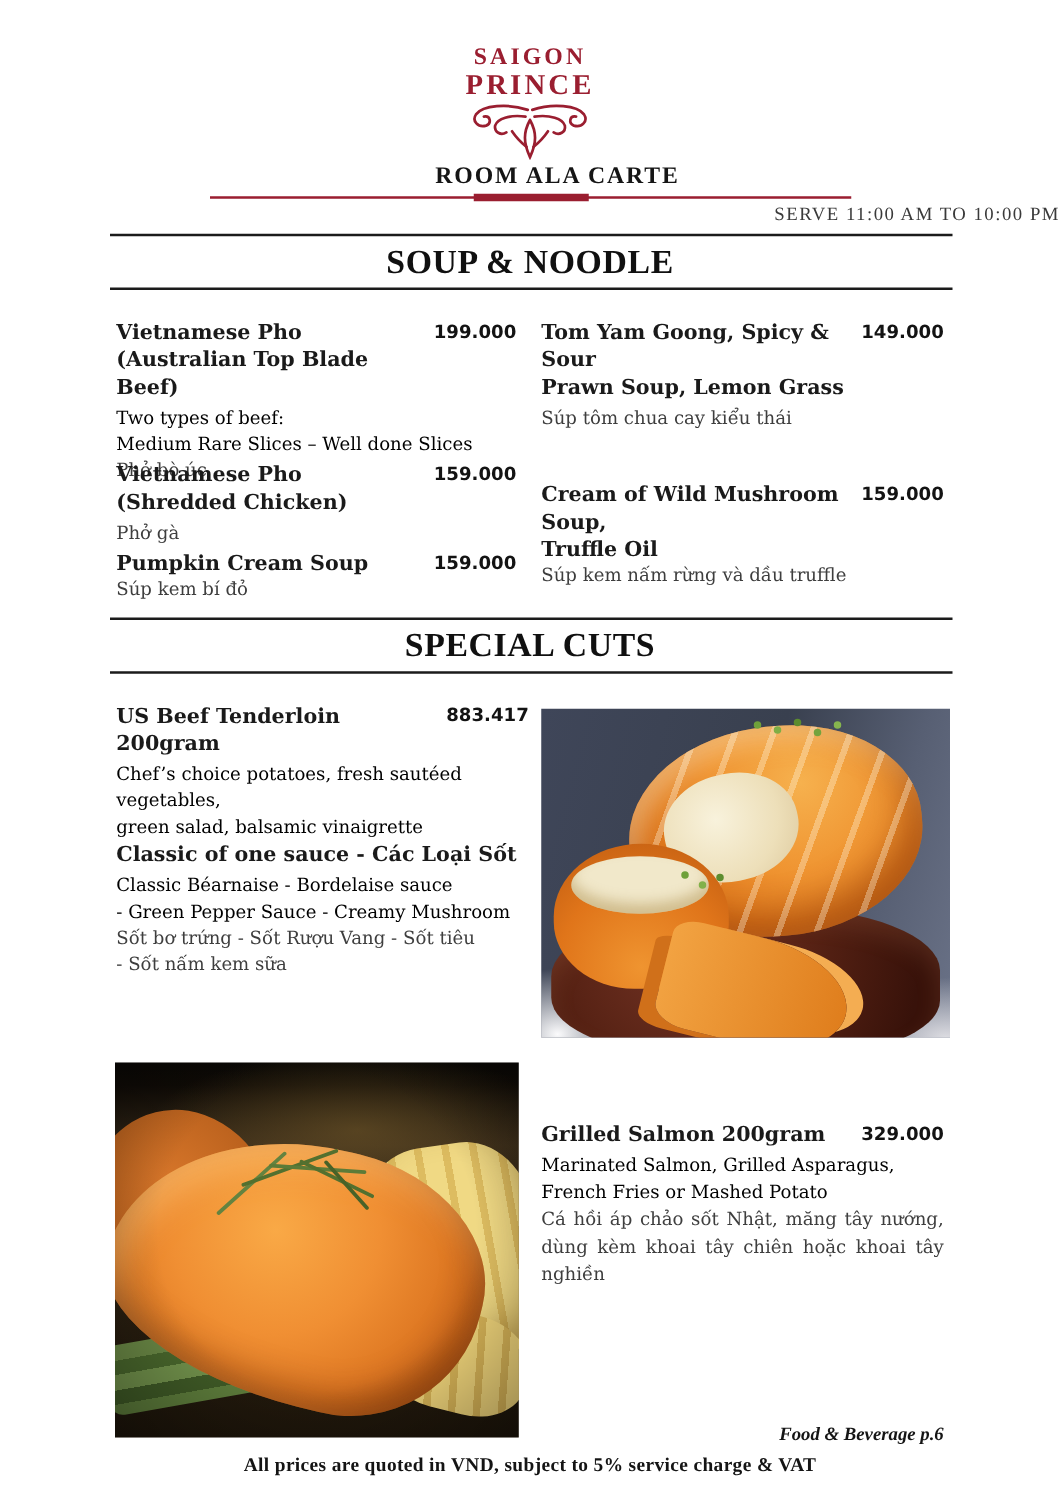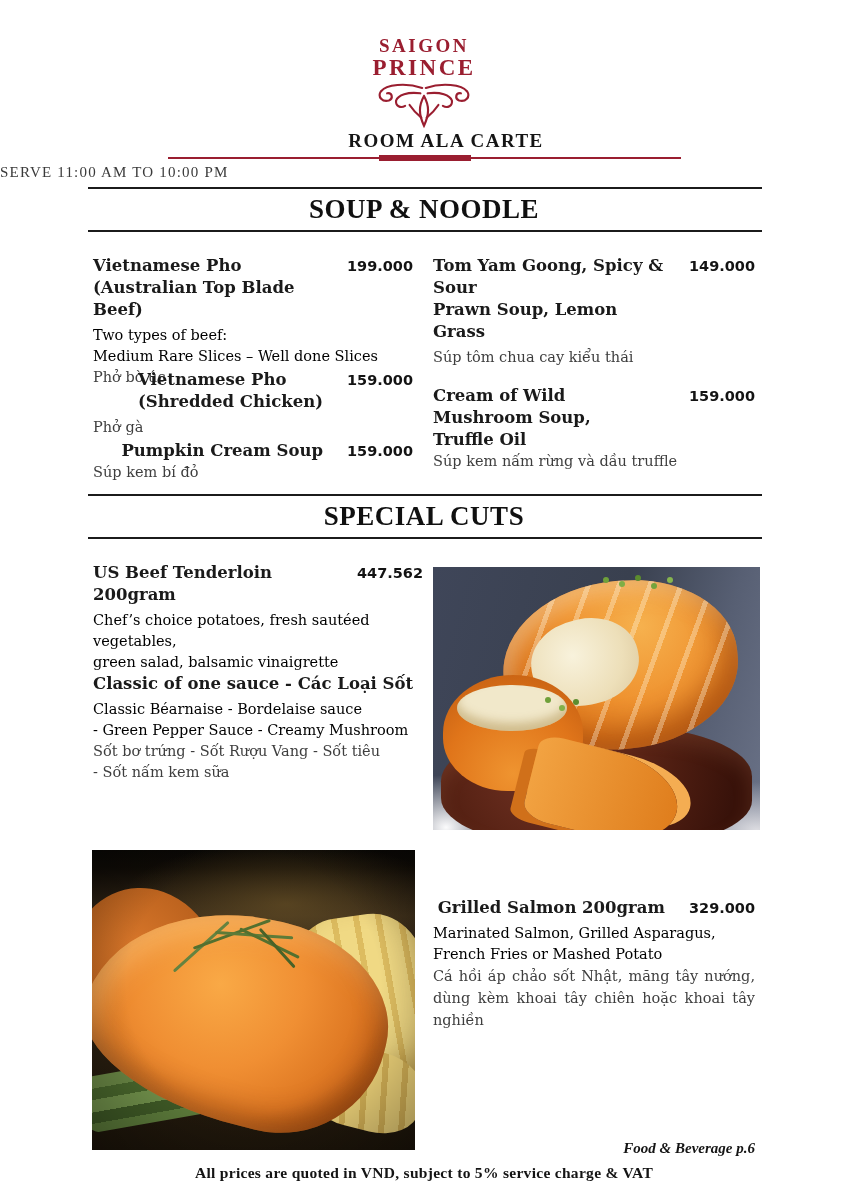--- a/index.html
+++ b/index.html
@@ -10,33 +10,33 @@
   .logo{position:absolute;left:0;right:0;top:36px;text-align:center;color:#9a1e30;}
   .logo-top{font-size:19px;font-weight:bold;letter-spacing:2.5px;line-height:19px;}
   .logo-bottom{font-size:23px;font-weight:bold;letter-spacing:2.5px;line-height:23px;margin-top:1px;}
   .flourish{display:block;margin:2px auto 0;}
 
   .page-title{position:absolute;left:0;right:0;top:130px;text-align:center;
               font-size:19px;font-weight:bold;letter-spacing:1.5px;color:#151515;padding-left:44px;}
   .red-rule{position:absolute;left:168px;top:155px;width:513px;height:6px;}
   .red-rule .thin{position:absolute;left:0;right:0;top:2px;height:2px;background:#9a1e30;}
   .red-rule .thick{position:absolute;left:50%;top:0;width:92px;height:6px;margin-left:-46px;background:#9a1e30;}
-  .serve-note{position:absolute;left:0;right:0;top:164px;text-align:left;
+  .serve-note{position:absolute;left:0;right:0;top:164px;text-align:right;
               font-size:15px;letter-spacing:1.2px;color:#3a3a3a;}
 
   .rule{position:absolute;left:88px;width:674px;height:2px;background:#1b1b1b;}
   .rule-a{top:187px;} .rule-b{top:230px;} .rule-c{top:494px;} .rule-d{top:537px;}
 
   .section-title{position:absolute;left:0;right:0;text-align:center;
                  font-size:27px;font-weight:bold;letter-spacing:0.5px;color:#101010;}
   .st-soup{top:194px;} .st-special{top:501px;}
 
   
   .item{position:absolute;font-family:"DejaVu Serif",serif;}
-  .row{display:flex;justify-content:flex-end;align-items:flex-start;gap:24px;}
+  .row{display:flex;justify-content:space-between;align-items:flex-start;gap:4px;}
   .name{font-size:16.5px;font-weight:bold;line-height:22px;color:#1a1a1a;white-space:pre-line;margin:0;}
   .price{font-family:"DejaVu Sans",sans-serif;font-size:14.5px;font-weight:bold;
          line-height:22px;color:#131313;white-space:nowrap;}
   .desc{font-size:14.5px;line-height:21px;color:#000000;white-space:pre-line;margin:4px 0 0;}
   .viet{font-size:14.5px;line-height:21px;color:#3e3e3e;white-space:pre-line;margin:0;}
   .viet.gap{margin-top:4px;}
   .viet.just{white-space:normal;text-align:justify;line-height:22px;}
 
   .i-l1{left:93px;top:255px;width:320px;}
   .i-r1{left:433px;top:255px;width:322px;}
@@ -190,21 +190,21 @@
     <p class="viet">Súp kem bí đỏ</p>
   </div>
 
   <div class="rule rule-c"></div>
   <div class="section-title st-special">SPECIAL CUTS</div>
   <div class="rule rule-d"></div>
 
   <div class="item i-s1">
     <div class="row">
       <p class="name">US Beef Tenderloin 200gram</p>
-      <span class="price">447.562</span>
+      <span class="price">883.417</span>
     </div>
     <p class="desc">Chef’s choice potatoes, fresh sautéed vegetables,
 green salad, balsamic vinaigrette</p>
   </div>
 
   <div class="item i-s2">
     <p class="name">Classic of one sauce - Các Loại Sốt</p>
     <p class="desc">Classic Béarnaise - Bordelaise sauce
 - Green Pepper Sauce - Creamy Mushroom</p>
     <p class="viet">Sốt bơ trứng - Sốt Rượu Vang - Sốt tiêu

